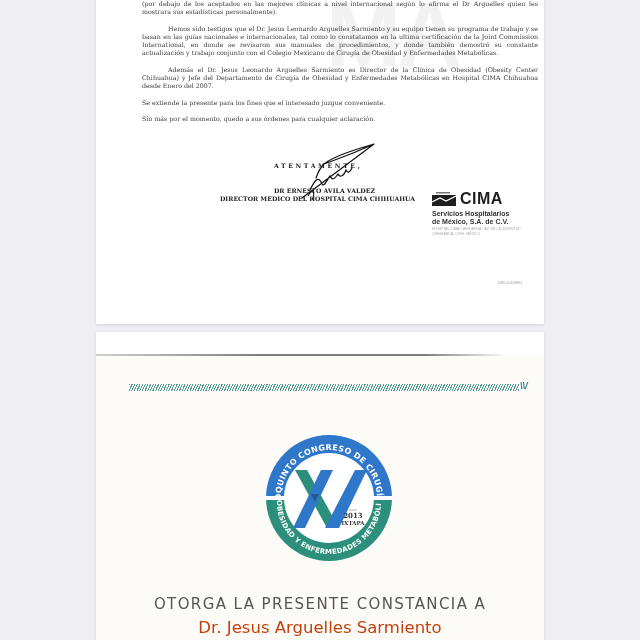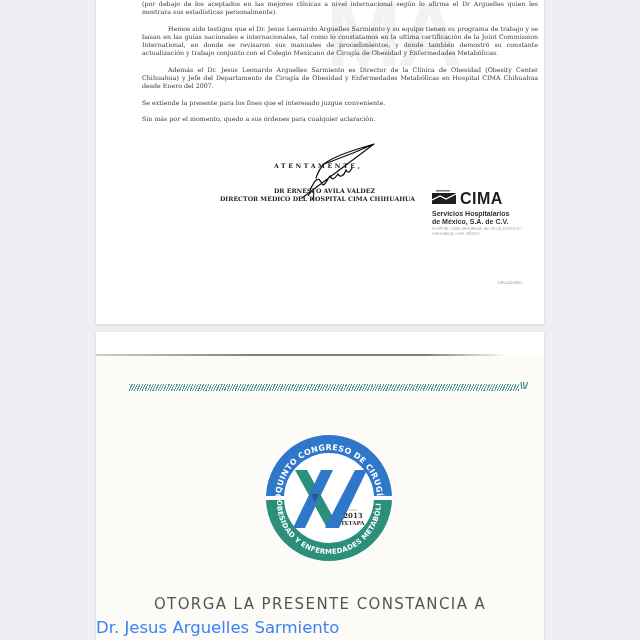--- a/index.html
+++ b/index.html
@@ -66,21 +66,21 @@
     left: 198px; top: 148px;
     width: 82px; height: 66px;
   }
 
   .stamp {
     position: absolute;
     left: 336px; top: 200px;
     width: 112px;
     font-family: "Liberation Sans", sans-serif;
   }
-  .stamp .cima-row { display: flex; align-items: flex-start; }
+  .stamp .cima-row { display: flex; align-items: center; }
   .stamp .cima-word {
     font-size: 16px; font-weight: bold; color: #1e1e1e; letter-spacing: 0.5px;
   }
   .stamp .cima-mark { width: 26px; height: 14px; margin-right: 2px; }
   .stamp .svc {
     font-size: 7px; font-weight: bold; color: #333; line-height: 8px; margin-top: 2px;
   }
   .stamp .fine {
     font-size: 3.6px; color: #aaa; line-height: 4.6px; margin-top: 1px;
   }
@@ -121,24 +121,24 @@
     position: absolute;
     left: 0; right: 0; top: 263px;
     text-align: center;
     font-family: "DejaVu Sans", sans-serif;
     font-size: 15px; letter-spacing: 1.4px;
     color: #555;
   }
   .recipient {
     position: absolute;
     left: 0; right: 0; top: 286px;
-    text-align: left;
+    text-align: center;
     font-family: "DejaVu Sans", sans-serif;
     font-size: 16.5px;
-    color: #3b82f6;
+    color: #c2410c;
   }
 </style>
 </head>
 <body>
 
 <div class="page" id="page1">
   <div class="watermark">MA</div>
 
   <div class="letter">
     <p class="indent-none">(por debajo de los aceptados en las mejores clínicas a nivel internacional según lo afirma el Dr Arguelles quien les mostrara sus estadísticas personalmente).</p>

